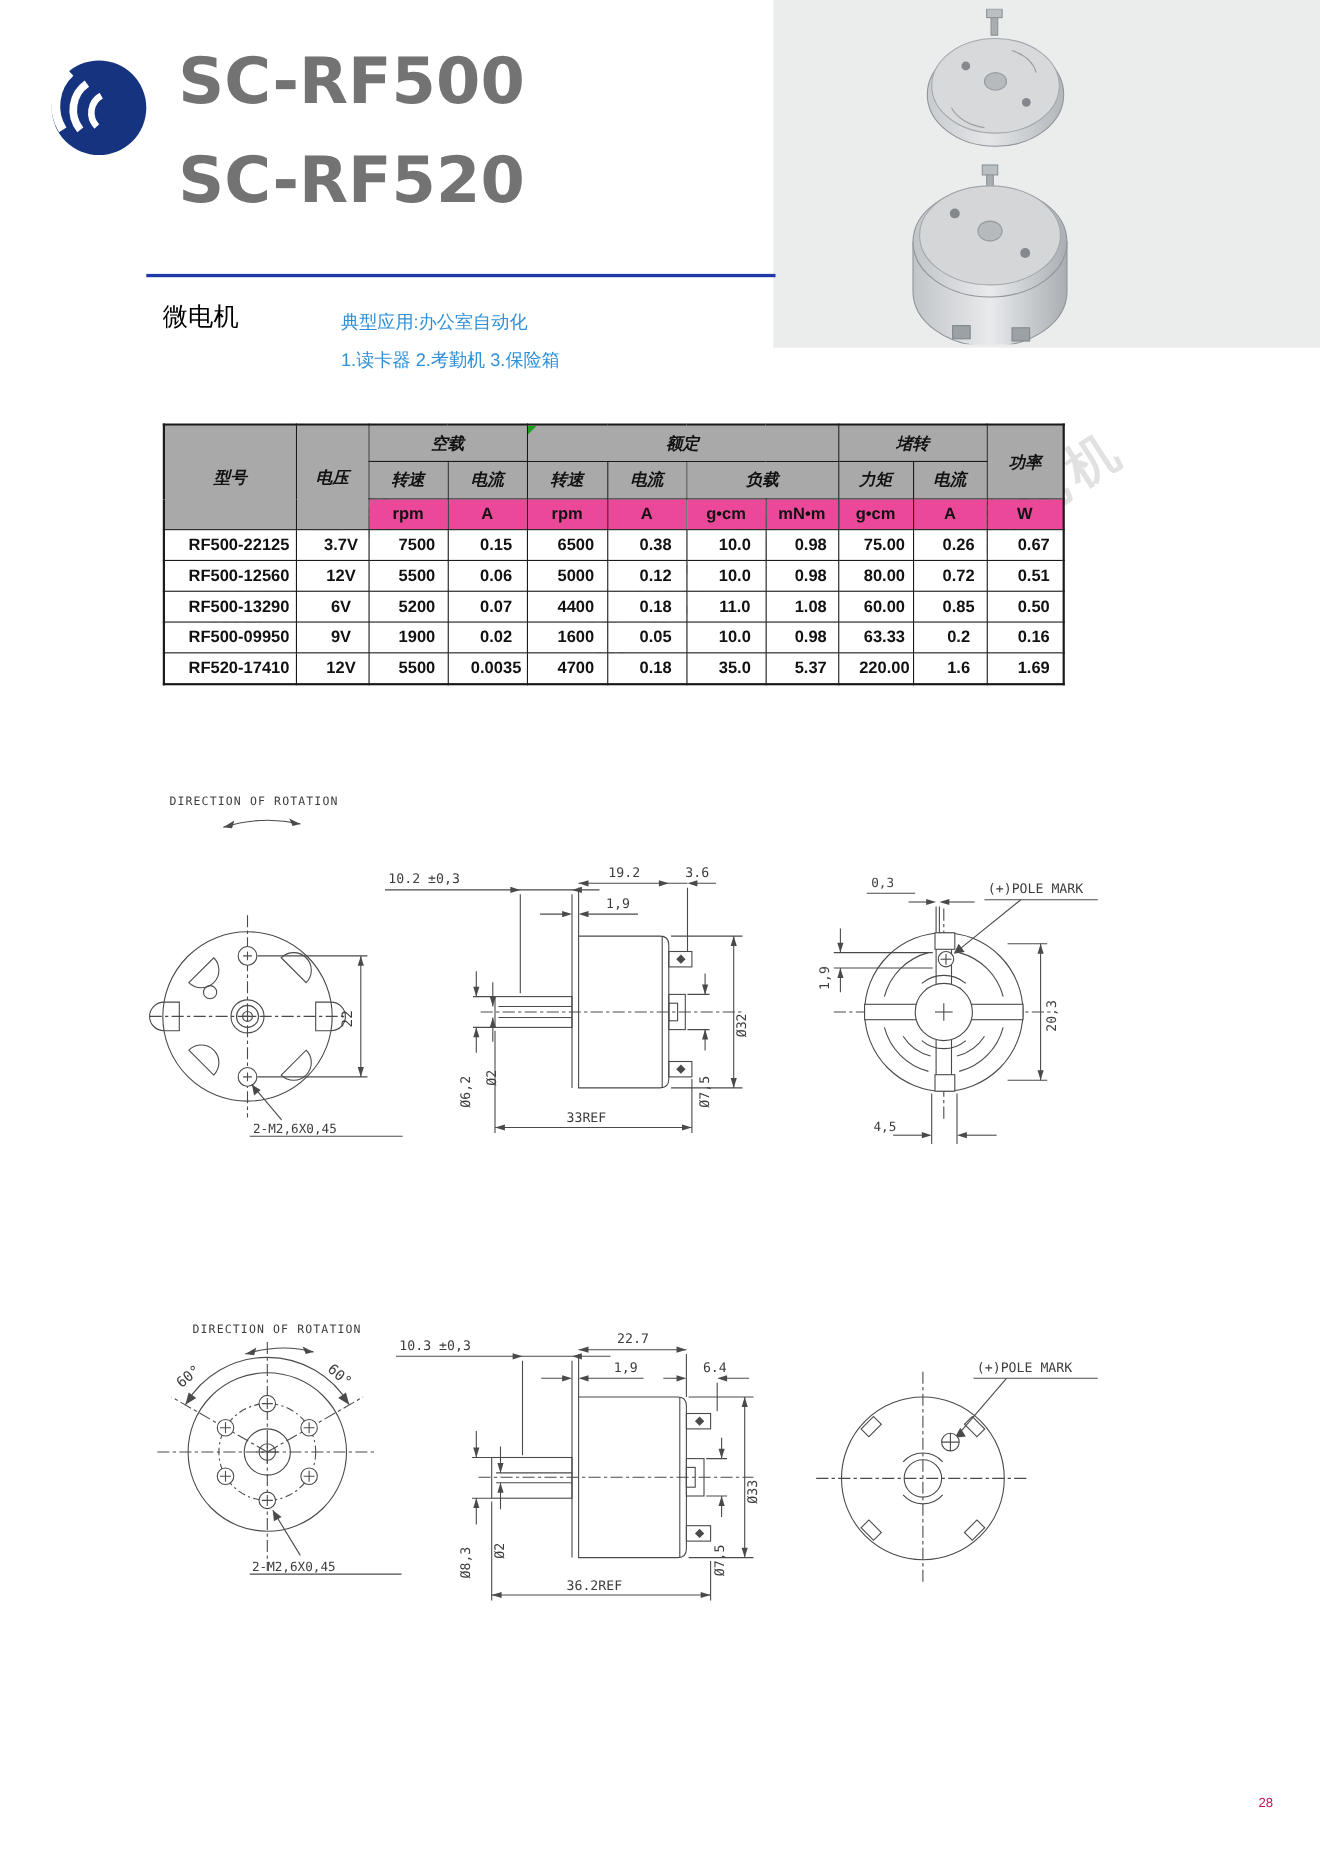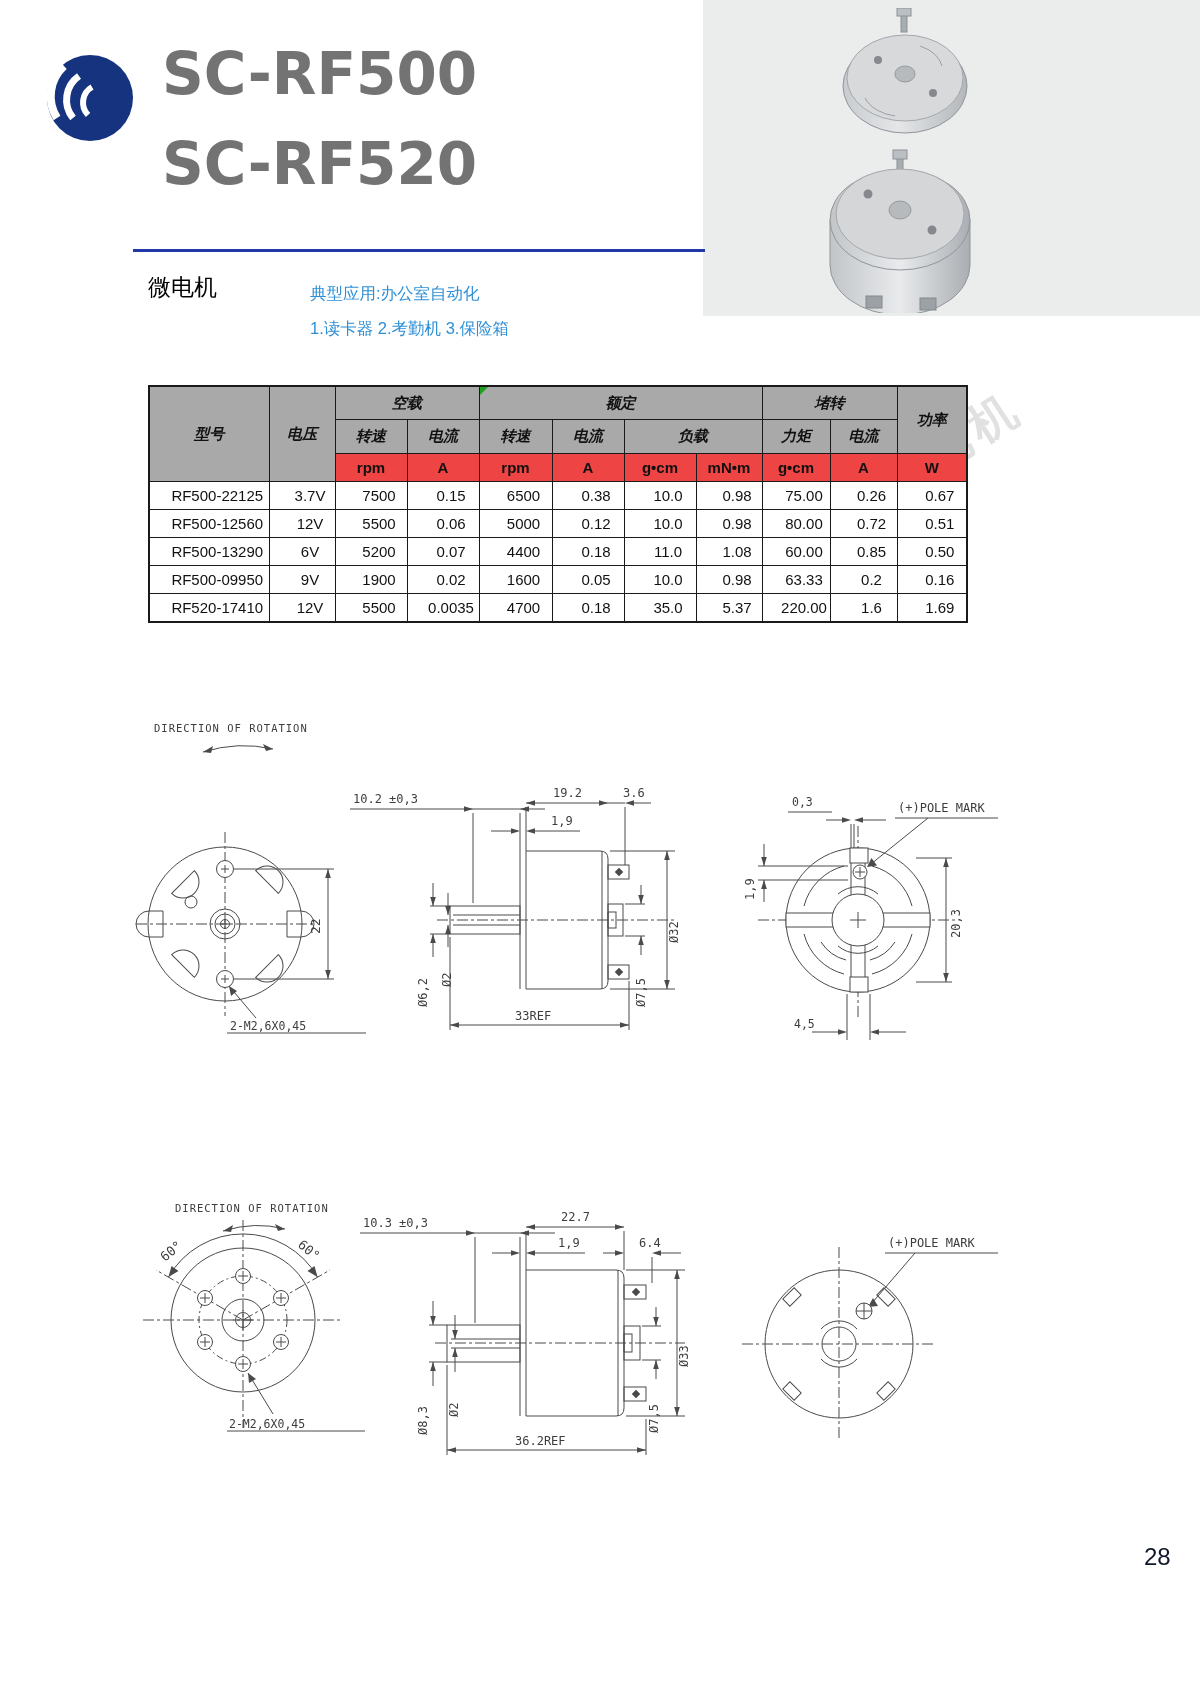--- a/index.html
+++ b/index.html
@@ -12,39 +12,39 @@
          line-height:1.55;letter-spacing:0px;font-family:"DejaVu Sans",sans-serif;}
   #blue-rule{position:absolute;left:133px;top:249px;width:572px;height:3px;background:#2038a8;}
   #category{position:absolute;left:148px;top:272px;font-size:23px;color:#000000;}
   #apps{position:absolute;left:310px;top:276px;font-size:16.5px;color:#2e8fd6;line-height:2.1;}
   
   #spec{position:absolute;left:148px;top:385px;width:818px;border-collapse:collapse;
         table-layout:fixed;text-align:center;font-size:15px;color:#111;}
   #spec th,#spec td{border:1px solid #1a1a1a;padding:0;overflow:hidden;white-space:nowrap;}
   #spec{border:2px solid #1a1a1a;}
   #spec thead th{background:#a9a9a9;font-weight:700;font-style:italic;}
-  #spec thead tr.units td{background:#ef4444;font-weight:700;height:27px;}
+  #spec thead tr.units td{background:#ec4899;font-weight:700;height:27px;}
   #spec thead tr.r1 th{height:32px;}
   #spec thead tr.r2 th{height:33px;}
-  #spec tbody td{height:27px;background:#fff;font-weight:400;padding-left:16px;}
+  #spec tbody td{height:27px;background:#fff;font-weight:700;padding-left:16px;}
   th.grp-rated{position:relative;margin-top:15px;}
   th.grp-rated::before{content:"";position:absolute;left:0;top:0;width:0;height:0;
         border-left:8px solid #1fa11f;border-bottom:8px solid transparent;}
   .wm{position:absolute;font-size:46px;letter-spacing:8px;color:rgba(120,120,120,0.22);
       transform:rotate(-33deg);pointer-events:none;font-weight:700;}
   
   svg.cad line,svg.cad path,svg.cad circle,svg.cad rect,svg.cad ellipse{stroke:#4a4a4a;fill:none;stroke-width:1;}
   svg.cad .fw{fill:#fff;}
   svg.cad .fd{fill:#4a4a4a;stroke:none;}
   svg.cad .cl{stroke-dasharray:11 3 3 3;}
   svg.cad .bd{stroke-dasharray:7 3 2 3;}
   svg.cad text{fill:#3d3d3d;stroke:none;font-family:"DejaVu Sans Mono",monospace;font-size:12px;}
   svg.cad text.sm{font-size:10.5px;letter-spacing:1px;}
   .drw{position:absolute;}
-  #page-num{position:absolute;left:1144px;top:1543px;font-size:24px;color:#0f172a;}
+  #page-num{position:absolute;left:1144px;top:1632px;font-size:12px;color:#be185d;}
 </style>
 </head>
 <body>
 
 <div id="page">
 
   <div id="photo-panel">
     <svg width="170" height="140" style="position:absolute;left:117px;top:8px;">
       <defs>
         <linearGradient id="mg1" x1="0" y1="0" x2="1" y2="0">

